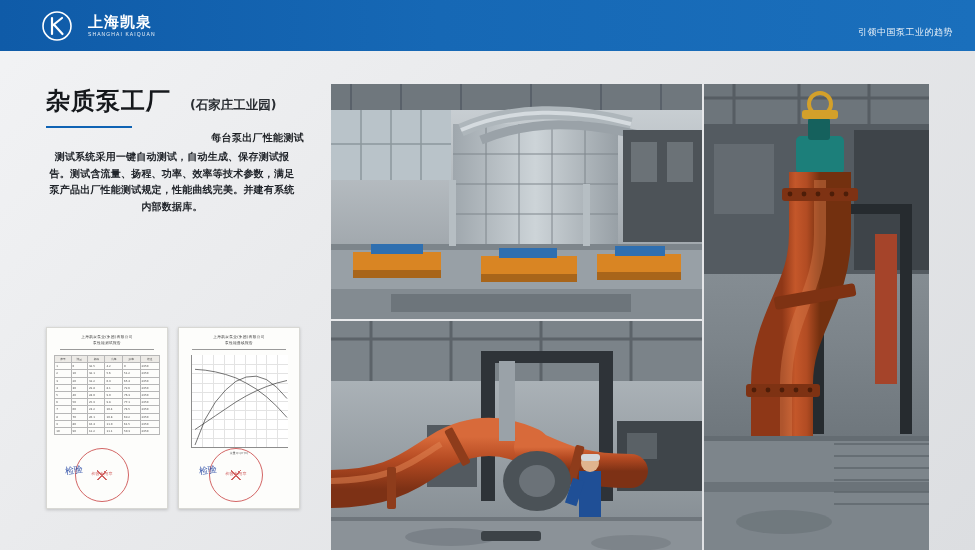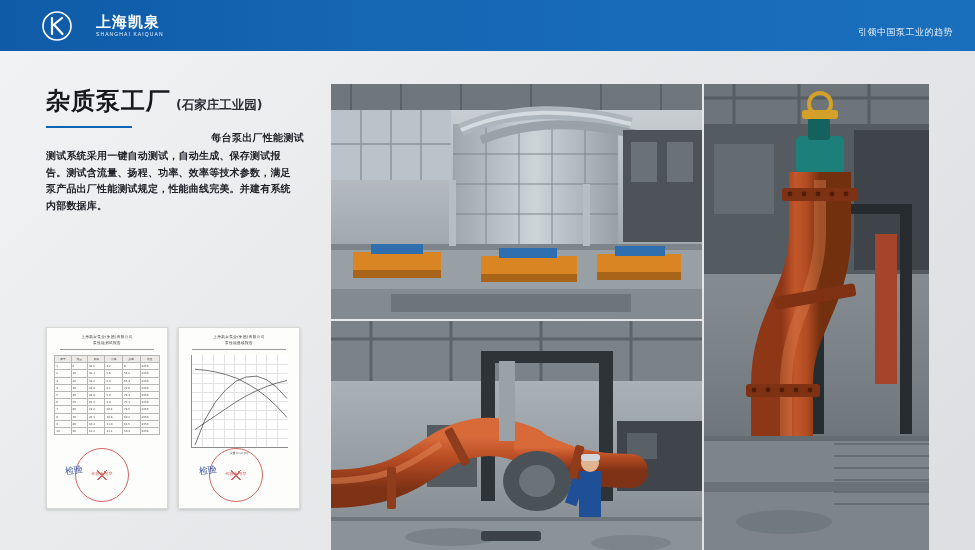--- a/index.html
+++ b/index.html
@@ -21,57 +21,58 @@
     background:linear-gradient(90deg,#0f5ba8 0%,#1668b5 45%,#1a6fbc 100%);
   }
   .logo-wrap{
     position:absolute;left:42px;top:9px;height:33px;display:flex;align-items:center;
   }
   .logo-mark{
     width:30px;height:30px;position:relative;
   }
   .logo-mark svg{display:block;}
   .logo-text{
-    margin-left:24px;color:#ffffff;line-height:1;
+    margin-left:16px;color:#ffffff;line-height:1;
   }
   .logo-cn{
     font-size:15px;font-weight:bold;letter-spacing:1px;display:block;
   }
   .logo-en{
     font-size:5px;letter-spacing:1.1px;display:block;margin-top:3px;opacity:.92;
   }
   .header-slogan{
     position:absolute;right:22px;top:26px;color:#e8f0f8;font-size:9px;letter-spacing:.5px;
   }
   
   .content{
     position:absolute;left:0;top:51px;width:975px;height:499px;
   }
   .title-block{position:absolute;left:46px;top:34px;width:262px;}
   .title-main{
     font-size:24px;font-weight:bold;color:#15181c;letter-spacing:1px;display:inline-block;
     font-family:"DejaVu Sans","Liberation Sans",sans-serif;
   }
   .title-sub{
-    font-size:12.5px;font-weight:bold;color:#2a2e33;margin-left:5px;display:inline-block;
+    font-size:12.5px;font-weight:bold;color:#2a2e33;margin-left:19px;display:inline-block;
     font-family:"DejaVu Sans","Liberation Sans",sans-serif;
   }
   .title-rule{
     width:86px;height:2px;background:#0f63b4;margin-top:9px;
   }
   .lead{
     position:absolute;left:46px;top:80px;width:258px;
     font-size:10px;font-weight:bold;color:#1b1e22;letter-spacing:.3px;
     font-family:"DejaVu Sans","Liberation Sans",sans-serif;
     text-align:right;
   }
   .para{
     position:absolute;left:46px;top:98px;width:252px;
     font-size:10px;line-height:16.5px;color:#20242a;font-weight:bold;letter-spacing:.2px;
-    font-family:Liberation Mono, monospace;
+    font-family:Liberation Sans, sans-serif;
+    text-align:center;
   }
   
   .docs{position:absolute;left:46px;top:276px;width:256px;height:182px;display:flex;gap:10px;}
   .doc{
     width:120px;height:180px;background:#fdfdfb;border:1px solid #d8d8d4;
     box-shadow:0 1px 3px rgba(0,0,0,.18);position:relative;overflow:hidden;
   }
   .doc-head{
     text-align:center;padding-top:7px;
   }

